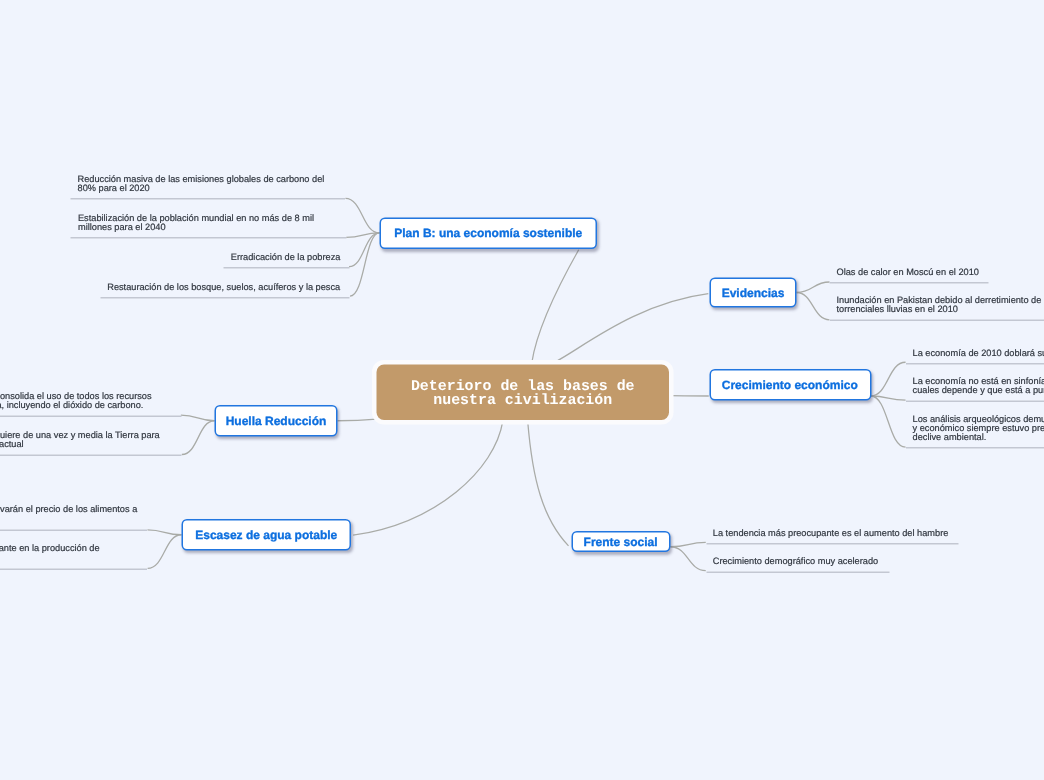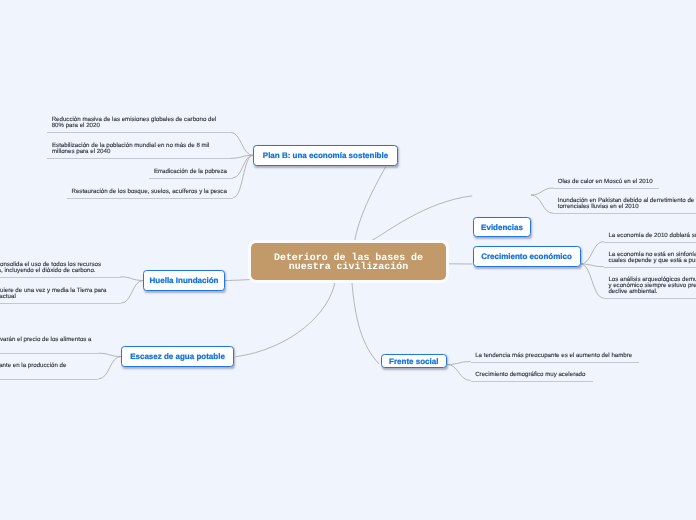--- a/index.html
+++ b/index.html
@@ -59,31 +59,31 @@
       <path d="M 143,280.5 C 132.1,280.5 132.1,303 121.2,303"></path>
       <path d="M 121,356.5 C 109.65,356.5 109.65,353.2 98.3,353.2"></path>
       <path d="M 121,356.5 C 109.69999999999999,356.5 109.69999999999999,378.9 98.39999999999999,378.9"></path>
     </svg>
 <div class="node root" style="left: 251px; top: 242.5px; width: 195px; height: 37px;">
       <span>Deterioro de las bases de nuestra civilización</span>
     </div>
     <div class="node lvl1" style="left: 253px; top: 145px; width: 145px; height: 21px;">
       <span>Plan B: una economía sostenible</span>
     </div>
-    <div class="node lvl1" style="left: 473px; top: 185px; width: 58px; height: 20px; margin-top: 32px;">
+    <div class="node lvl1" style="left: 473px; top: 185px; width: 58px; height: 20px;">
       <span>Evidencias</span>
     </div>
     <div class="node lvl1" style="left: 472.5px; top: 246px; width: 108px; height: 20.5px;">
       <span>Crecimiento económico</span>
     </div>
     <div class="node lvl1" style="left: 380.5px; top: 354px; width: 66.5px; height: 14px;">
       <span>Frente social</span>
     </div>
     <div class="node lvl1" style="left: 143px; top: 270px; width: 82px; height: 21px;">
-      <span>Huella Inundación</span>
+      <span>Huella Reducción</span>
     </div>
     <div class="node lvl1" style="left: 121px; top: 346px; width: 113px; height: 21px;">
       <span>Escasez de agua potable</span>
     </div>
     <div class="node leaf" style="left: 47px; top: 117.1px; width: 183.3px; height: 16.4px;"><span>Reducción masiva de las emisiones globales de carbono del 80% para el 2020</span></div>
     <div class="node leaf" style="left: 47.3px; top: 143.1px; width: 183.5px; height: 16.4px;"><span>Estabilización de la población mundial en no más de 8 mil millones para el 2040</span></div>
     <div class="node leaf" style="left: 149.2px; top: 168.9px; width: 83.5px; height: 10.1px;"><span>Erradicación de la pobreza</span></div>
     <div class="node leaf" style="left: 66.8px; top: 188.5px; width: 166.5px; height: 10.1px;"><span>Restauración de los bosque, suelos, acuíferos y la pesca</span></div>
     <div class="node leaf" style="left: 553px; top: 179.1px; width: 105.8px; height: 10.1px;"><span>Olas de calor en Moscú en el 2010</span></div>
     <div class="node leaf" style="left: 553px; top: 198px; width: 180px; height: 16.4px;"><span>Inundación en Pakistan debido al derretimiento de glaciares y torrenciales lluvias en el 2010</span></div>

